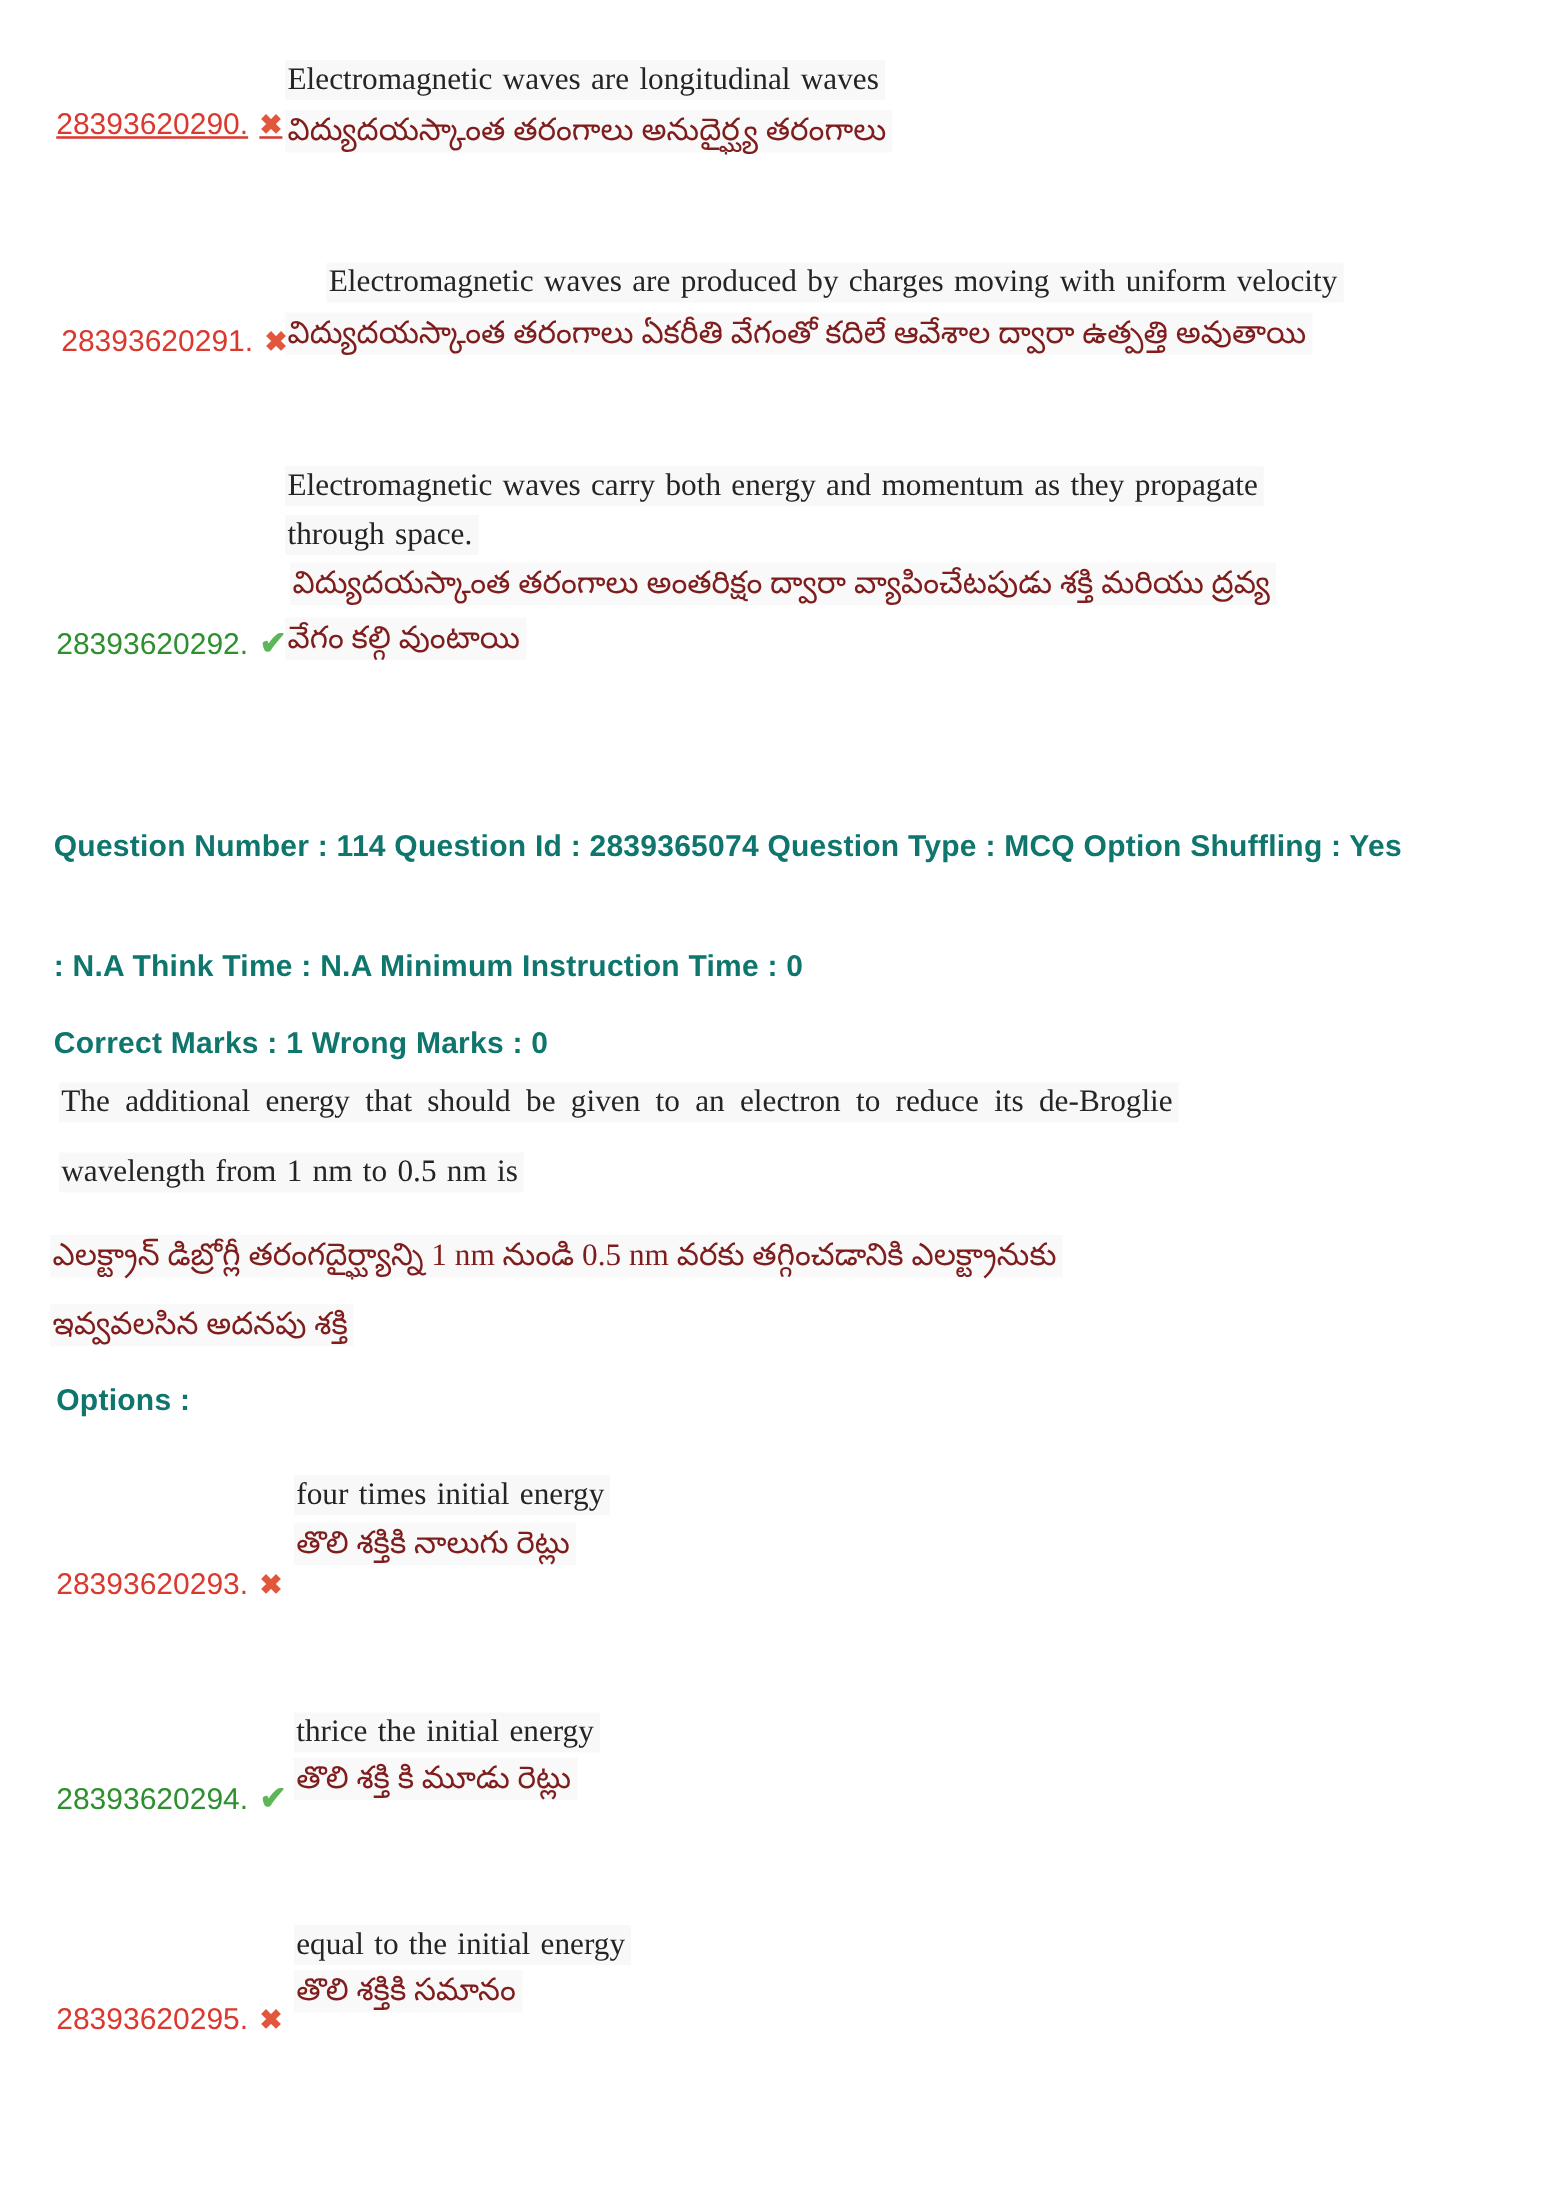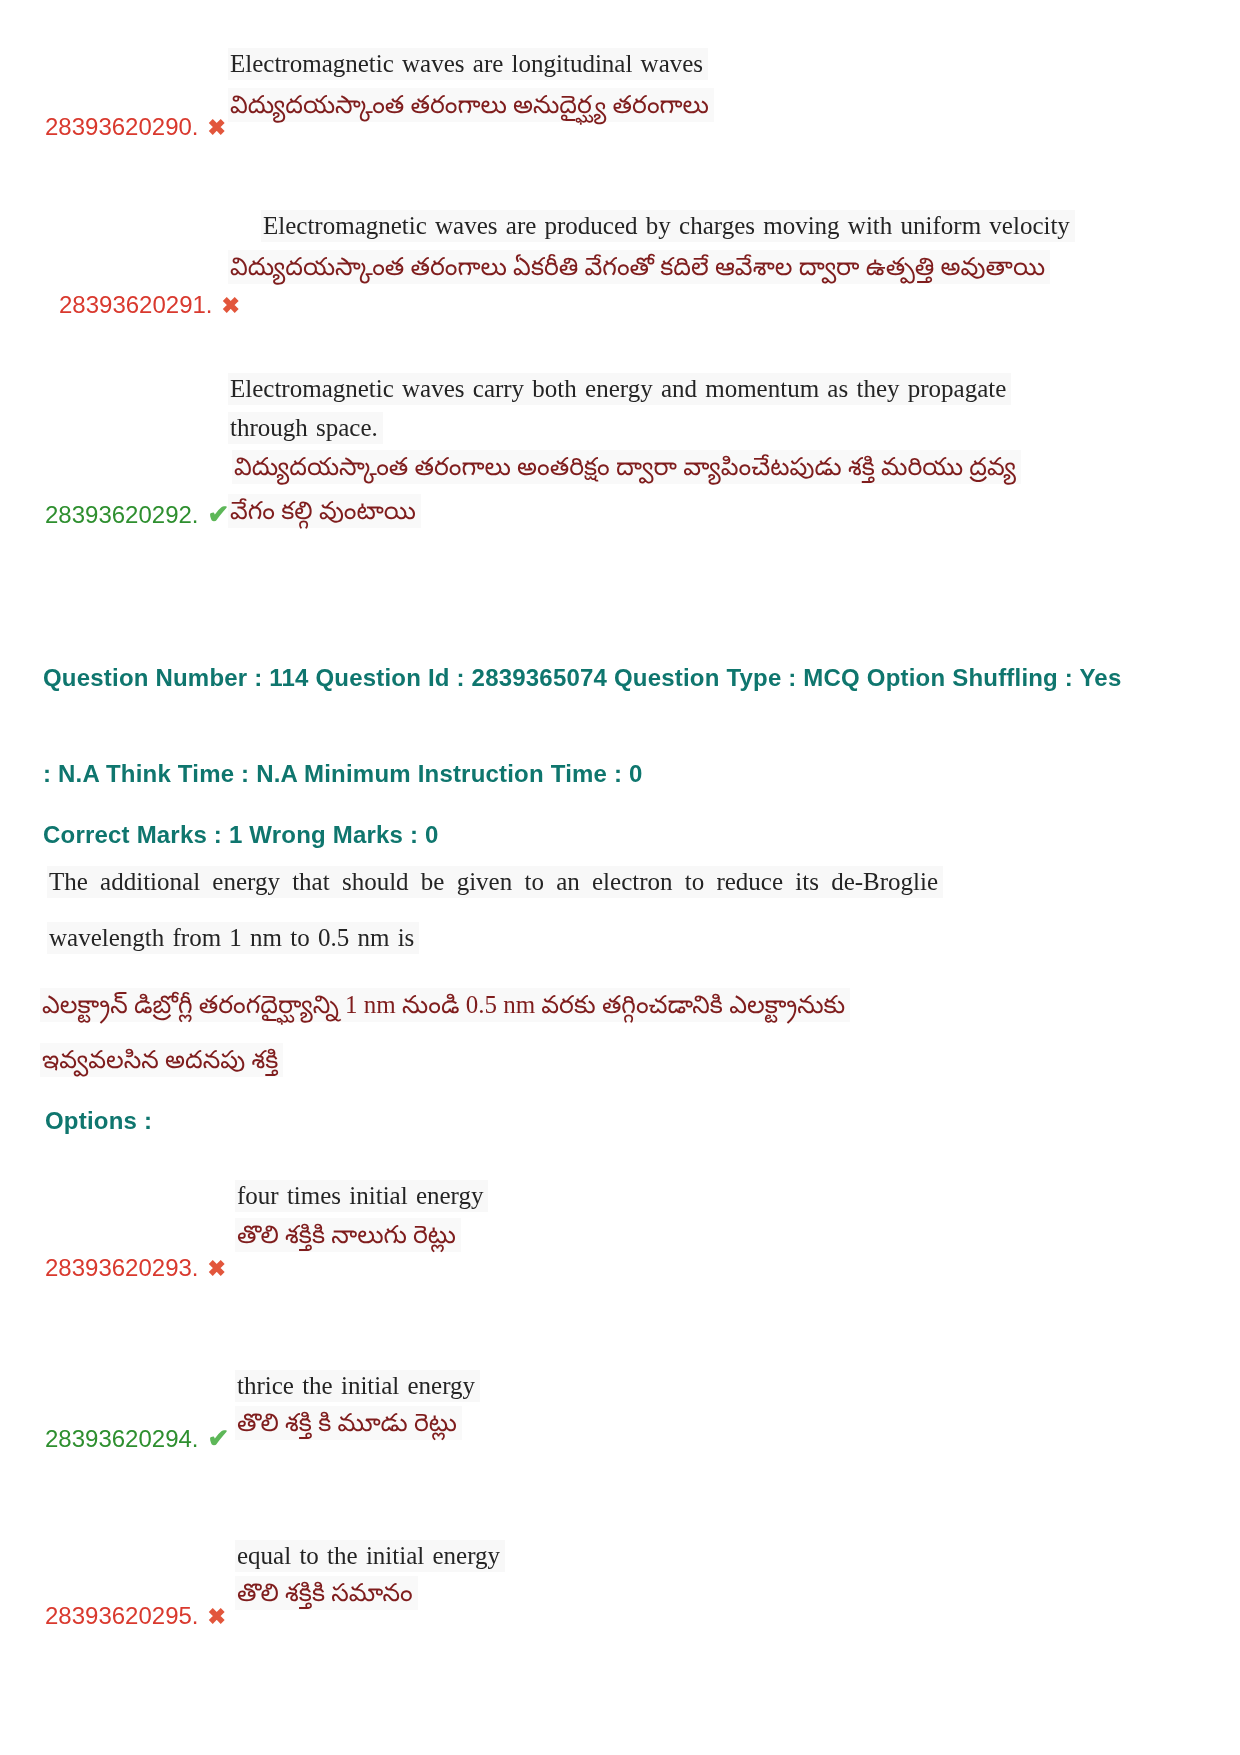--- a/index.html
+++ b/index.html
@@ -58,27 +58,27 @@
     letter-spacing:0.2px;
   }
 </style>
 </head>
 <body>
 
 <div class="page">
 
   <div class="scan-en" style="top:48px;left:228px;">Electromagnetic waves are longitudinal waves</div>
   <div class="scan-te" style="top:88px;left:228px;">విద్యుదయస్కాంత తరంగాలు అనుదైర్ఘ్య తరంగాలు</div>
-  <div class="id-line id-wrong" style="top:113px;left:45px;">
+  <div class="id-line id-wrong" style="top:86px;left:45px;text-decoration:underline;">
     <span>28393620290.</span><span class="mark">✖</span>
   </div>
 
   <div class="scan-en" style="top:210px;left:228px;margin-left:33px;">Electromagnetic waves are produced by charges moving with uniform velocity</div>
   <div class="scan-te" style="top:250px;left:228px;">విద్యుదయస్కాంత తరంగాలు ఏకరీతి వేగంతో కదిలే ఆవేశాల ద్వారా ఉత్పత్తి అవుతాయి</div>
-  <div class="id-line id-wrong" style="top:260px;left:59px;margin-top:31px;">
+  <div class="id-line id-wrong" style="top:260px;left:49px;">
     <span>28393620291.</span><span class="mark">✖</span>
   </div>
 
   <div class="scan-en" style="top:373px;left:228px;">Electromagnetic waves carry both energy and momentum as they propagate</div>
   <div class="scan-en" style="top:412px;left:228px;">through space.</div>
   <div class="scan-te" style="top:450px;left:232px;">విద్యుదయస్కాంత తరంగాలు అంతరిక్షం ద్వారా వ్యాపించేటపుడు శక్తి మరియు ద్రవ్య</div>
   <div class="scan-te" style="top:494px;left:228px;">వేగం కల్గి వుంటాయి</div>
   <div class="id-line id-correct" style="top:500px;left:45px;">
     <span>28393620292.</span><span class="mark">✔</span>
   </div>

